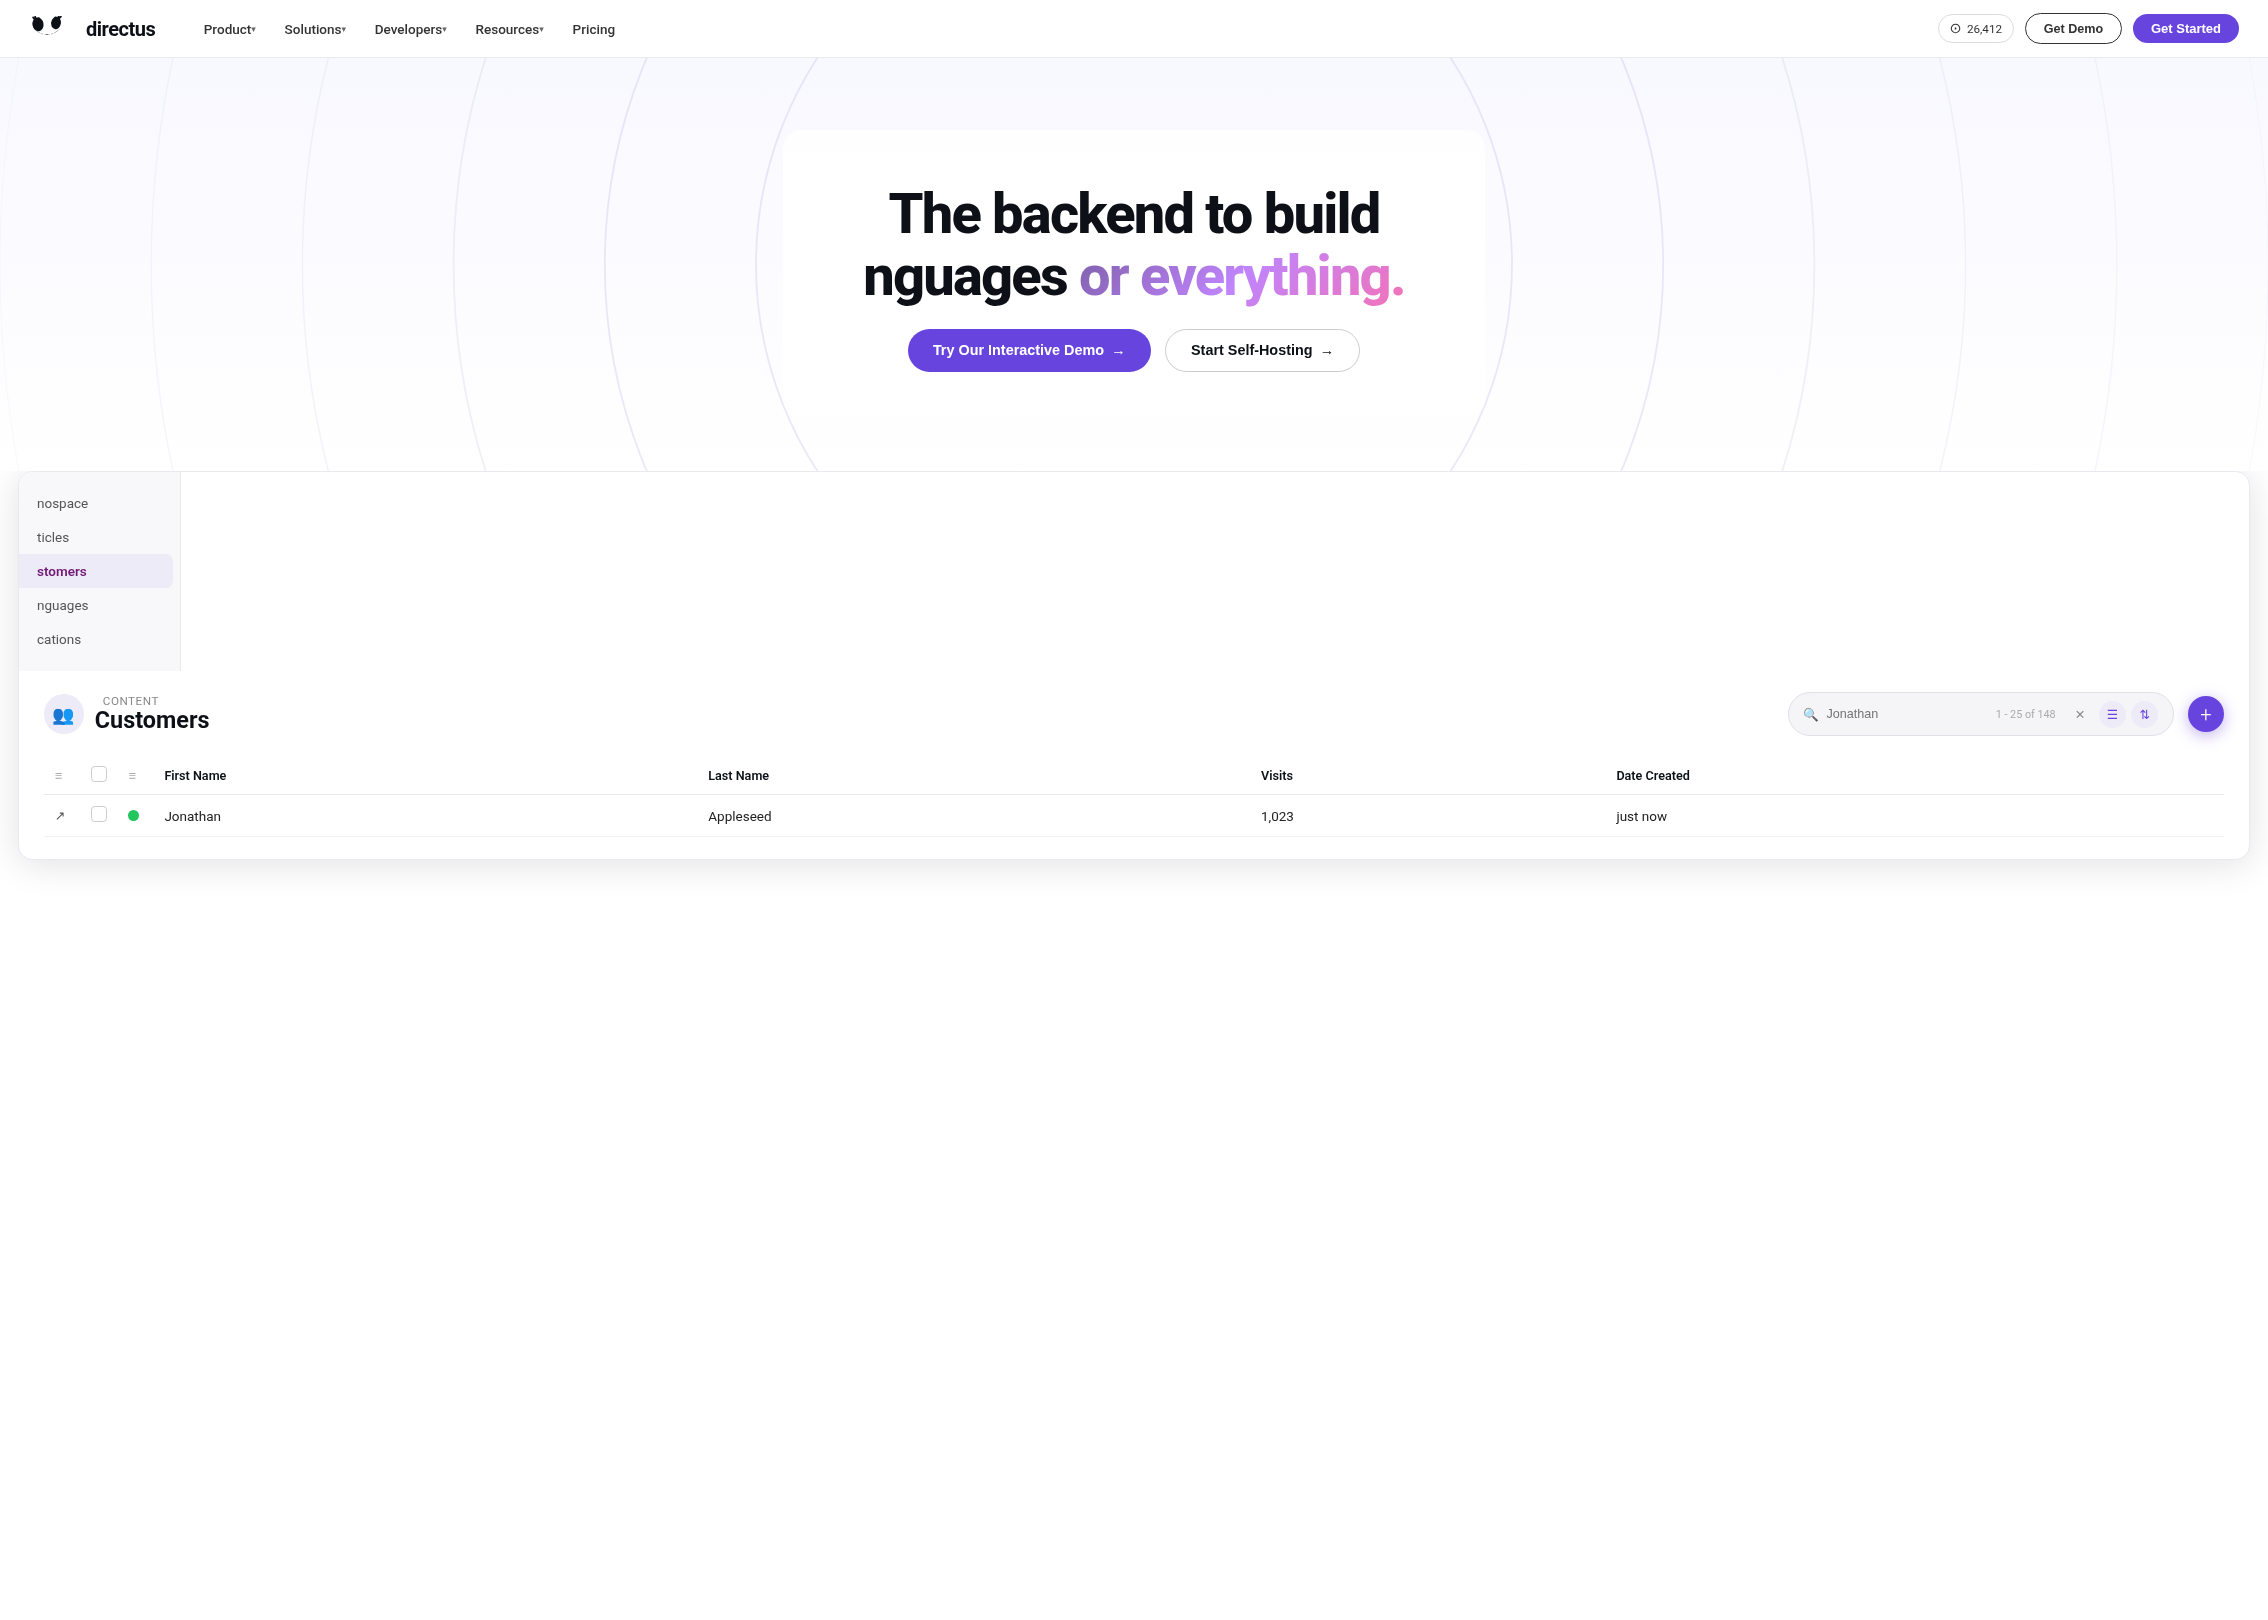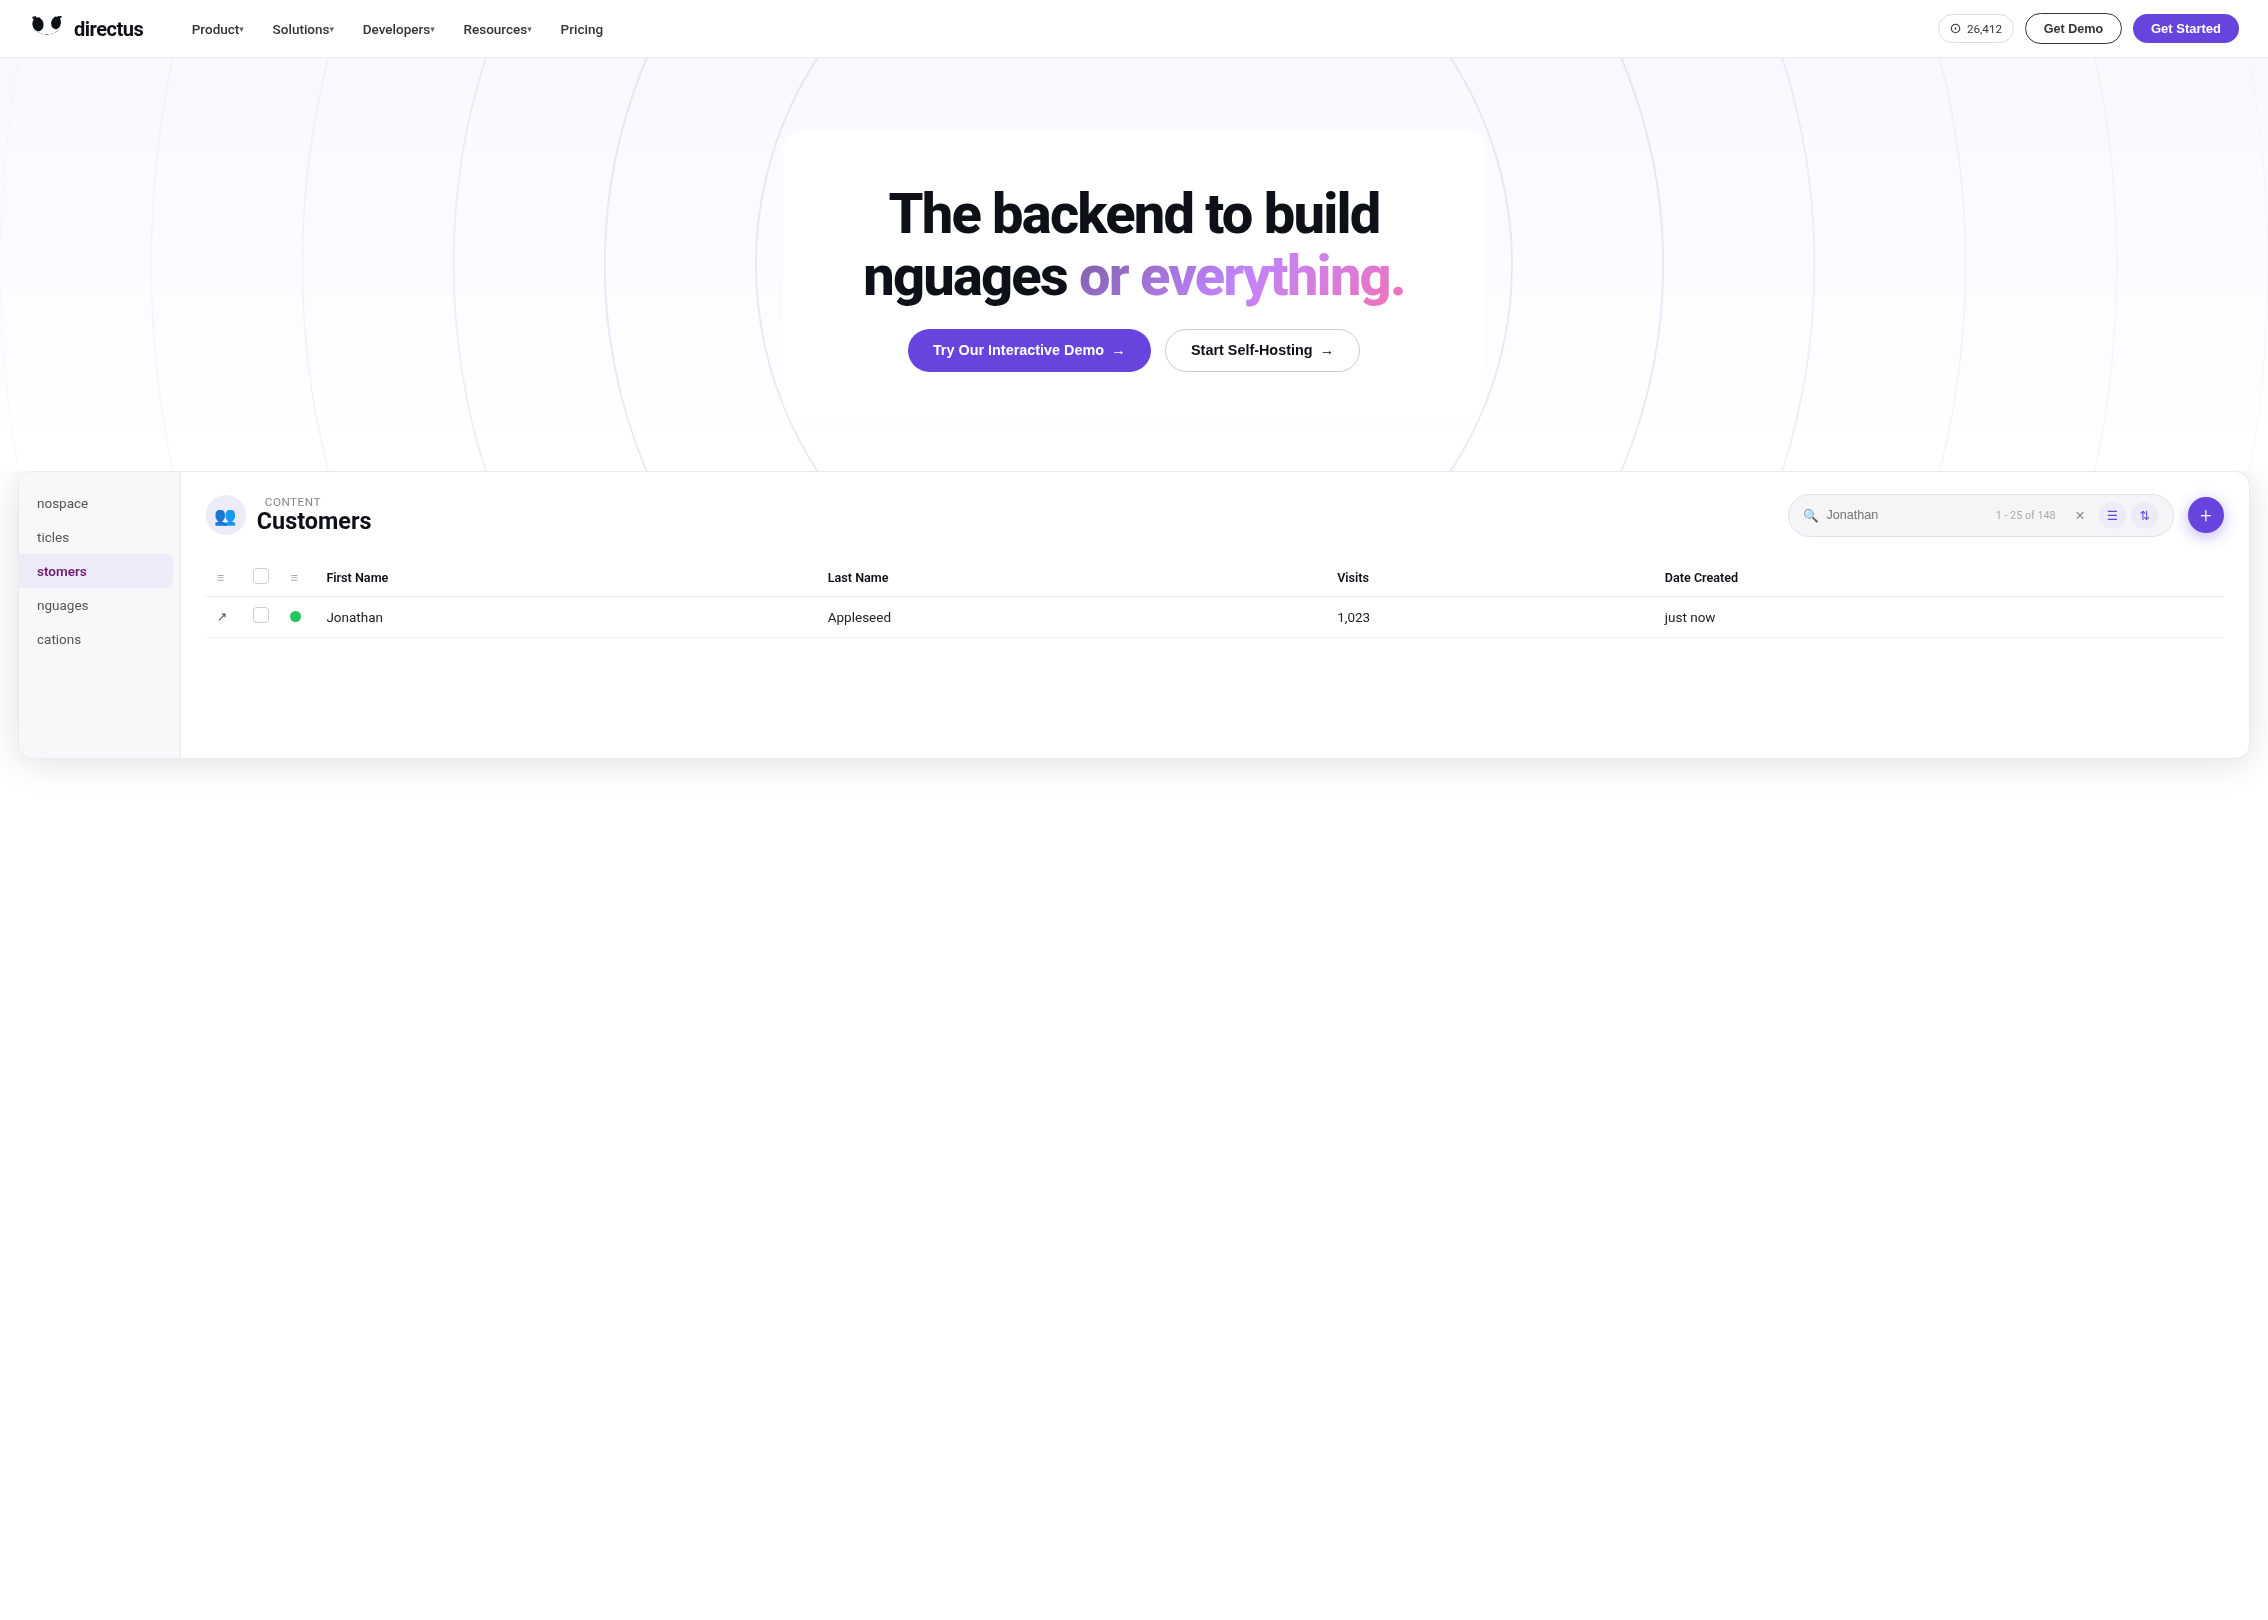--- a/index.html
+++ b/index.html
@@ -20,21 +20,21 @@
       border-bottom: 0.9px solid #e8eaf0;
       background: #fff;
       position: sticky;
       top: 0;
       z-index: 100;
     }
 
     .nav-logo {
       display: flex;
       align-items: center;
-      gap: 9px;
+      gap: 21px;
       margin-right: 36px;
       text-decoration: none;
     }
 
     .nav-logo-icon {
       width: 36px;
       height: 25px;
     }
 
     .nav-logo-text {
@@ -217,20 +217,21 @@
 
     .demo-container {
       display: flex;
       margin: 0 18px;
       border-radius: 14.4px;
       overflow: hidden;
       box-shadow: 0 3.6px 36px rgba(0,0,0,0.12);
       background: #fff;
       border: 0.9px solid #e8eaf0;
       min-height: 288px;
+      flex-direction: column;
     }
 
     
     .sidebar {
       width: 162px;
       min-width: 162px;
       background: #f8f8fb;
       border-right: 0.9px solid #e8eaf0;
       padding: 14.4px 0;
     }

